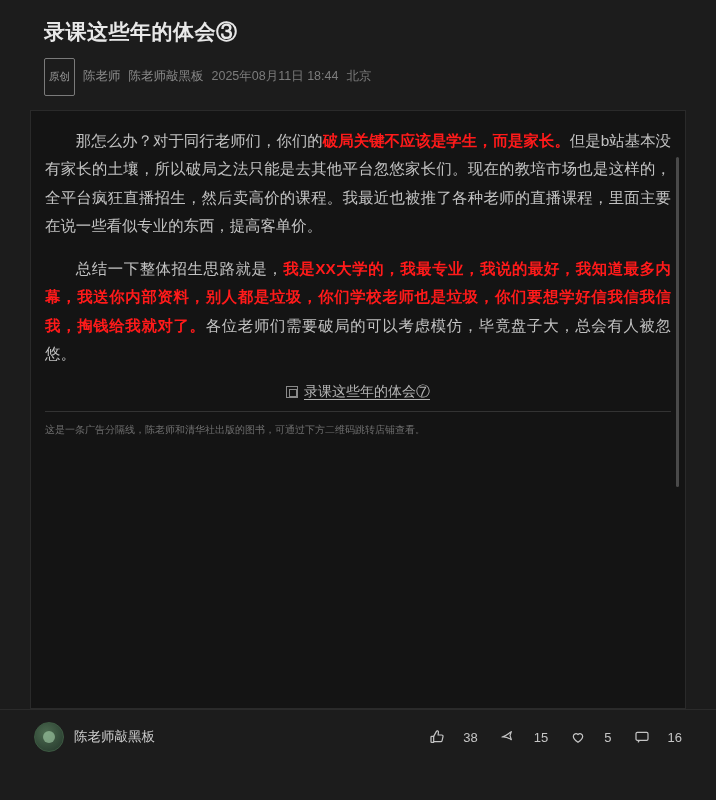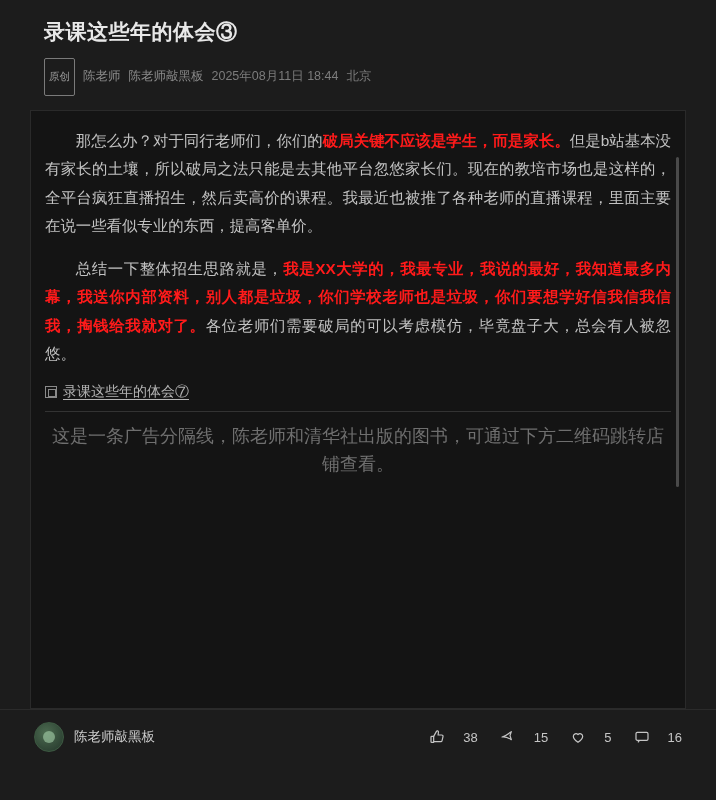--- a/index.html
+++ b/index.html
@@ -88,20 +88,21 @@
     color: #ff1a1a;
     font-weight: bold;
   }
   .link-row {
     display: flex;
     align-items: center;
     gap: 6px;
     margin: 6px 0 0 0;
     font-size: 14px;
     color: #a9a9a9;
+    justify-content: center;
   }
   .link-icon {
     display: inline-block;
     width: 12px;
     height: 12px;
     border: 1px solid #8a8a8a;
     position: relative;
   }
   .link-icon:after {
     content: "";
@@ -112,24 +113,23 @@
   }
   .link-text {
     color: #b5b5b5;
     text-decoration: underline;
     text-underline-offset: 3px;
   }
   .divider-note {
     margin-top: 10px;
     padding-top: 10px;
     border-top: 1px solid #333;
-    font-size: 18px;
+    font-size: 10px;
     color: #6f6f6f;
     line-height: 1.6;
-    text-align: center;
   }
   .footer {
     display: flex;
     align-items: center;
     justify-content: space-between;
     padding: 12px 34px 16px 34px;
     border-top: 1px solid #2b2b2b;
   }
   .account {
     display: flex;

